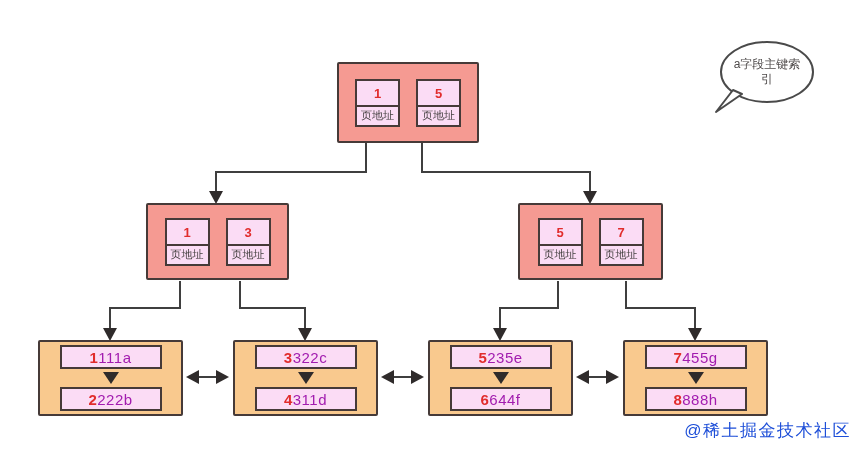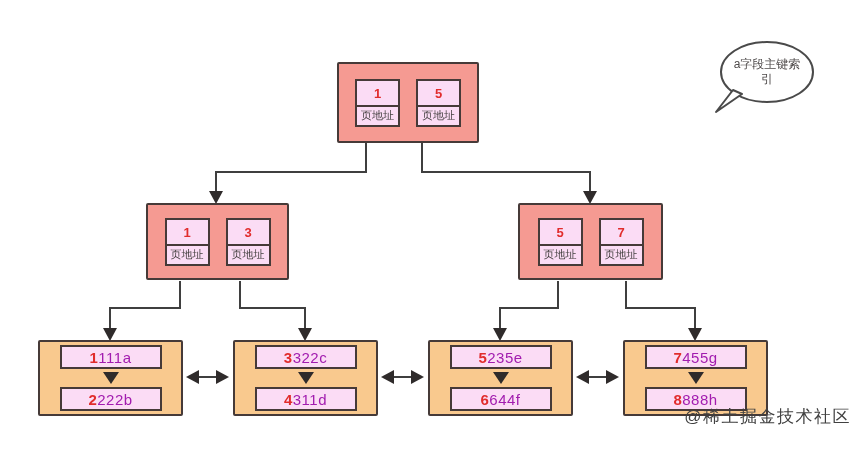--- a/index.html
+++ b/index.html
@@ -40,22 +40,22 @@
     width:0;height:0;border-left:8px solid transparent;border-right:8px solid transparent;
     border-top:12px solid #2f2b2b;
   }
   
   .bubble-label{
     position:absolute;z-index:3;left:731px;top:57px;width:72px;text-align:center;
     font-size:12px;line-height:15px;color:#4f4b4b;
   }
   
   .watermark{
-    position:absolute;z-index:3;right:8px;bottom:24px;font-size:17px;letter-spacing:1.5px;
-    color:#404040;
+    position:absolute;z-index:3;right:8px;bottom:10px;font-size:17px;letter-spacing:1.5px;
+    color:#1d4ed8;
   }
 </style>
 </head>
 <body>
 
 <div class="canvas">
 
   <svg class="arrows" width="859" height="452" viewBox="0 0 859 452">
     <g stroke="#3F3F3F" stroke-width="2" fill="none">
       <path d="M366,143 V172 H216 V191"></path>

